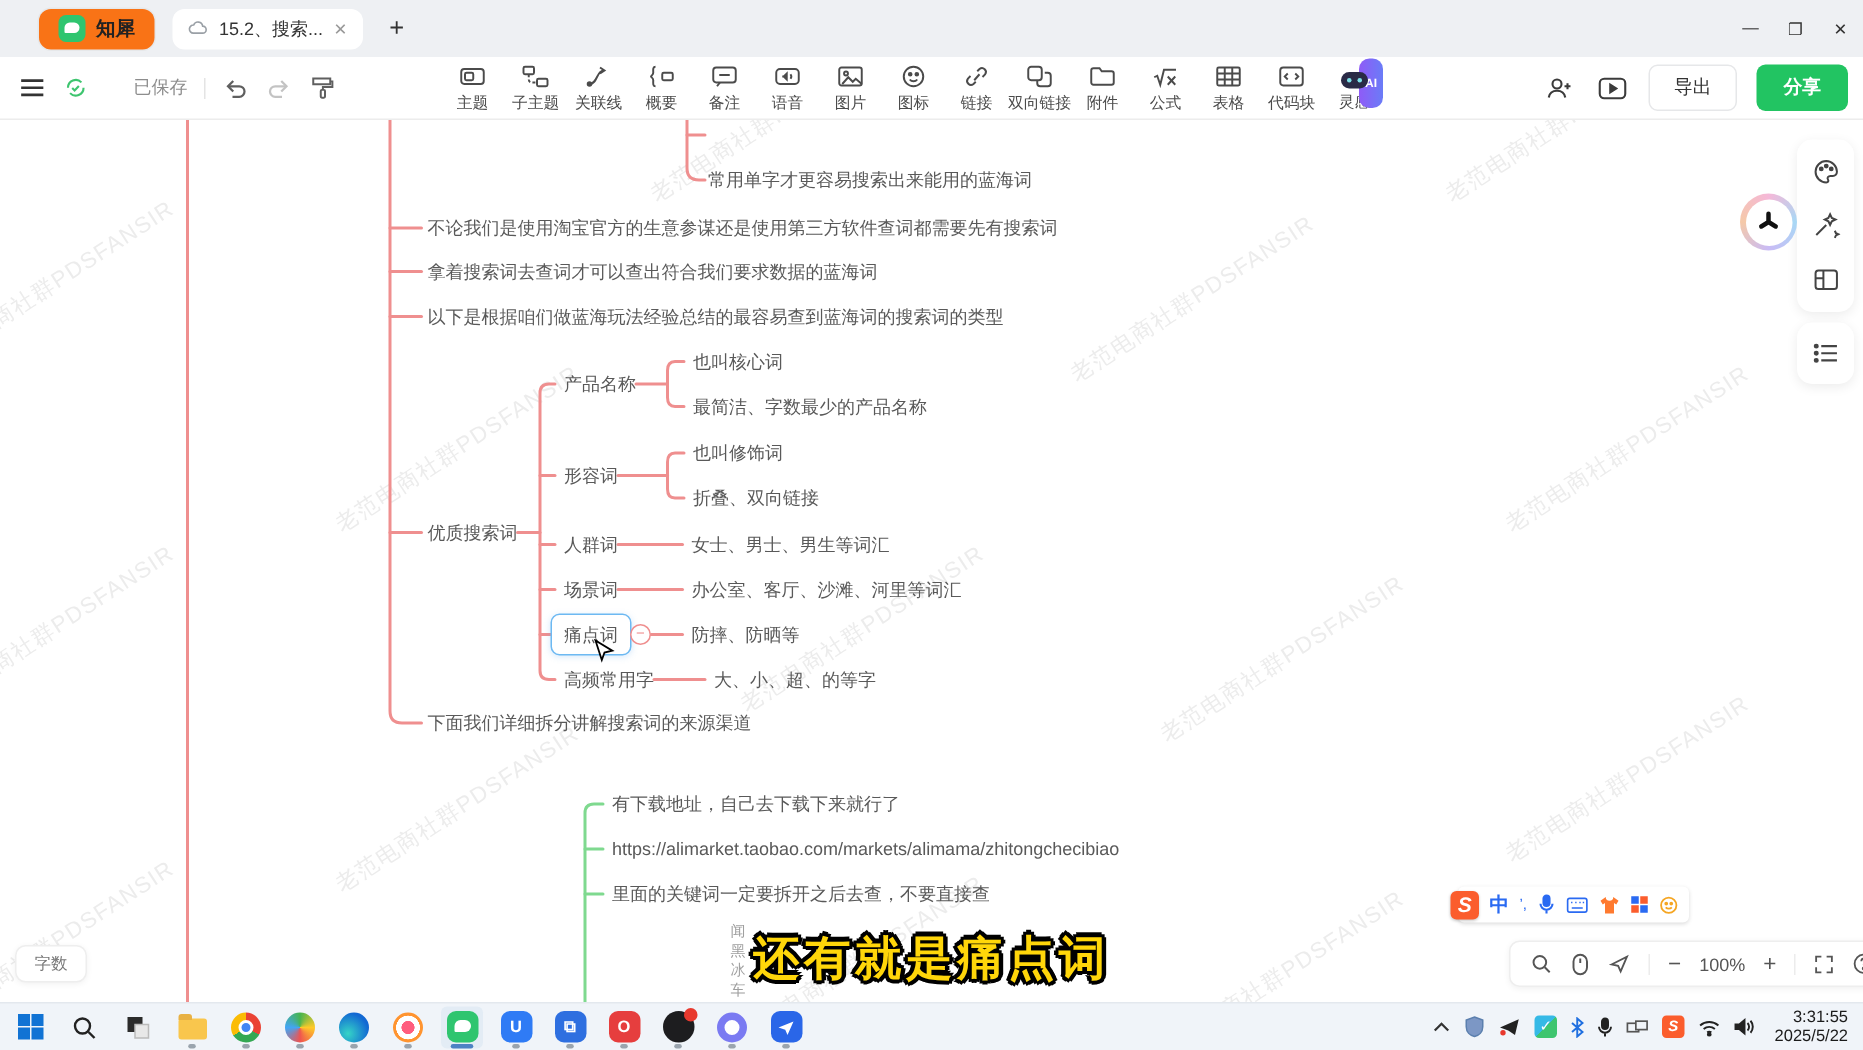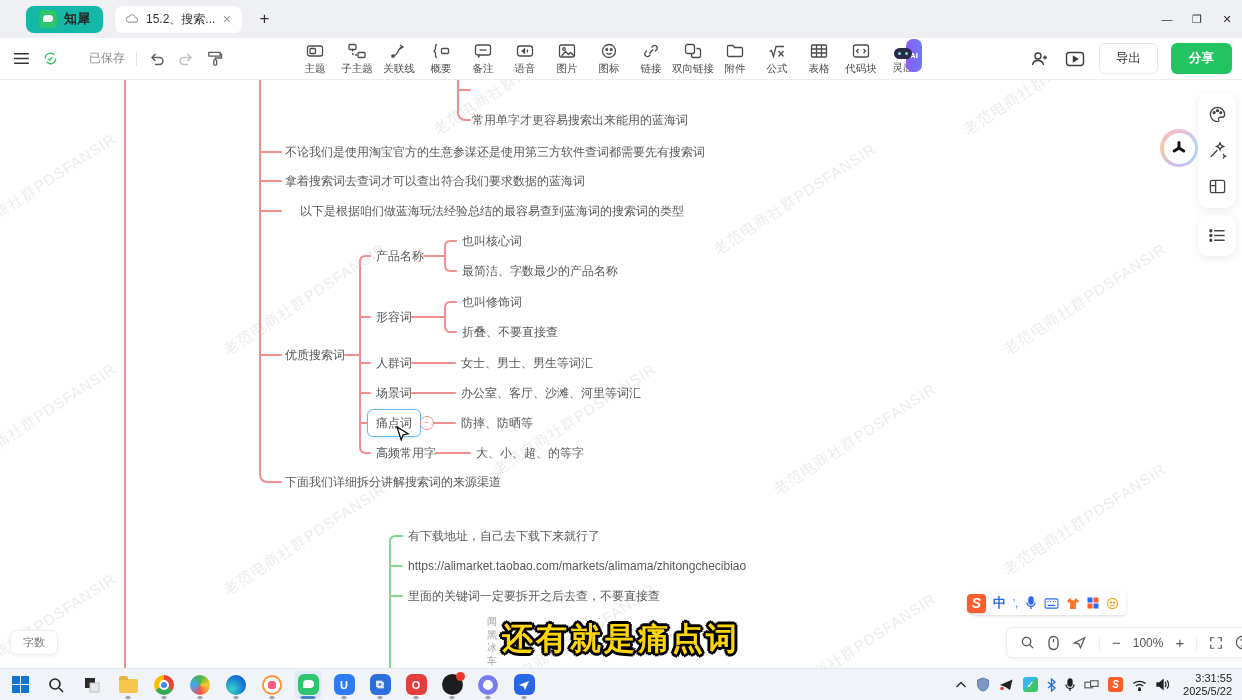--- a/index.html
+++ b/index.html
@@ -1,20 +1,20 @@
 <!DOCTYPE html>
 <html><head>
 <meta charset="utf-8">
 <style>
   *{margin:0;padding:0;box-sizing:border-box;font-family:"Liberation Sans","DejaVu Sans",sans-serif;}
   html,body{width:1242px;height:700px;overflow:hidden;background:#fff;}
   .window{position:relative;width:1242px;height:700px;}
   
   .titlebar{position:absolute;top:0;left:0;right:0;height:38px;background:#eef0f3;display:flex;align-items:center;}
-  .app-pill{display:flex;align-items:center;gap:7px;background:#14b8a6;border-radius:8px;height:27px;padding:0 13px;margin-left:26px;box-shadow:0 0 0 1px #e6e8ea;}
+  .app-pill{display:flex;align-items:center;gap:7px;background:#f97316;border-radius:8px;height:27px;padding:0 13px;margin-left:26px;box-shadow:0 0 0 1px #e6e8ea;}
   .app-logo{width:18px;height:18px;border-radius:5px;background:#2fc56f;position:relative;}
   .app-logo:after{content:"";position:absolute;left:4px;top:5px;width:10px;height:7px;background:#fff;border-radius:5px 5px 5px 1px;}
   .app-name{font-size:13px;font-weight:bold;color:#222;}
   .tab{display:flex;align-items:center;gap:7px;background:#fff;border-radius:8px;height:27px;padding:0 10px;margin-left:12px;}
   .tab-label{font-size:12px;color:#333;}
   .tab-close{font-size:11px;color:#999;}
   .newtab{font-size:17px;color:#333;margin-left:18px;}
   .win-controls{margin-left:auto;display:flex;align-items:center;}
   .win-controls span{width:30px;text-align:center;font-size:11px;color:#333;}
   
@@ -310,28 +310,28 @@
       <g stroke="#7fd98f" stroke-width="2">
         <path d="M402 456 H396 Q390 456 390 462 V588"></path>
         <path d="M390 486 H402"></path>
           <path d="M390 516 H402"></path>
       </g>
     </svg>
 
     <div class="mm" style="left:472px;top:32px">常用单字才更容易搜索出来能用的蓝海词</div>
     <div class="mm" style="left:285px;top:93px">拿着搜索词去查词才可以查出符合我们要求数据的蓝海词</div>
     <div class="mm" style="left:285px;top:64px">不论我们是使用淘宝官方的生意参谋还是使用第三方软件查词都需要先有搜索词</div>
-    <div class="mm" style="left:300px;top:123px">以下是根据咱们做蓝海玩法经验总结的最容易查到蓝海词的搜索词的类型</div>
+    <div class="mm" style="left:285px;top:123px">以下是根据咱们做蓝海玩法经验总结的最容易查到蓝海词的搜索词的类型</div>
     <div class="mm" style="left:285px;top:267px">优质搜索词</div>
     <div class="mm" style="left:376px;top:168px">产品名称</div>
     <div class="mm" style="left:462px;top:153px">也叫核心词</div>
     <div class="mm" style="left:462px;top:183px">最简洁、字数最少的产品名称</div>
     <div class="mm" style="left:376px;top:229px">形容词</div>
     <div class="mm" style="left:462px;top:214px">也叫修饰词</div>
-    <div class="mm" style="left:462px;top:244px">折叠、不要直接查</div>
+    <div class="mm" style="left:462px;top:244px">折叠、双向链接</div>
     <div class="mm" style="left:376px;top:275px">人群词</div>
     <div class="mm" style="left:461px;top:275px">女士、男士、男生等词汇</div>
     <div class="mm" style="left:376px;top:305px">场景词</div>
     <div class="mm" style="left:461px;top:305px">办公室、客厅、沙滩、河里等词汇</div>
     <div class="mm-sel" style="left:367px;top:329px">痛点词</div>
     <div class="collapse-dot" style="left:420px;top:336px">−</div>
     <div class="mm" style="left:461px;top:335px">防摔、防晒等</div>
     <div class="mm" style="left:376px;top:365px">高频常用字</div>
     <div class="mm" style="left:476px;top:365px">大、小、超、的等字</div>
     <div class="mm" style="left:285px;top:394px">下面我们详细拆分讲解搜索词的来源渠道</div>

